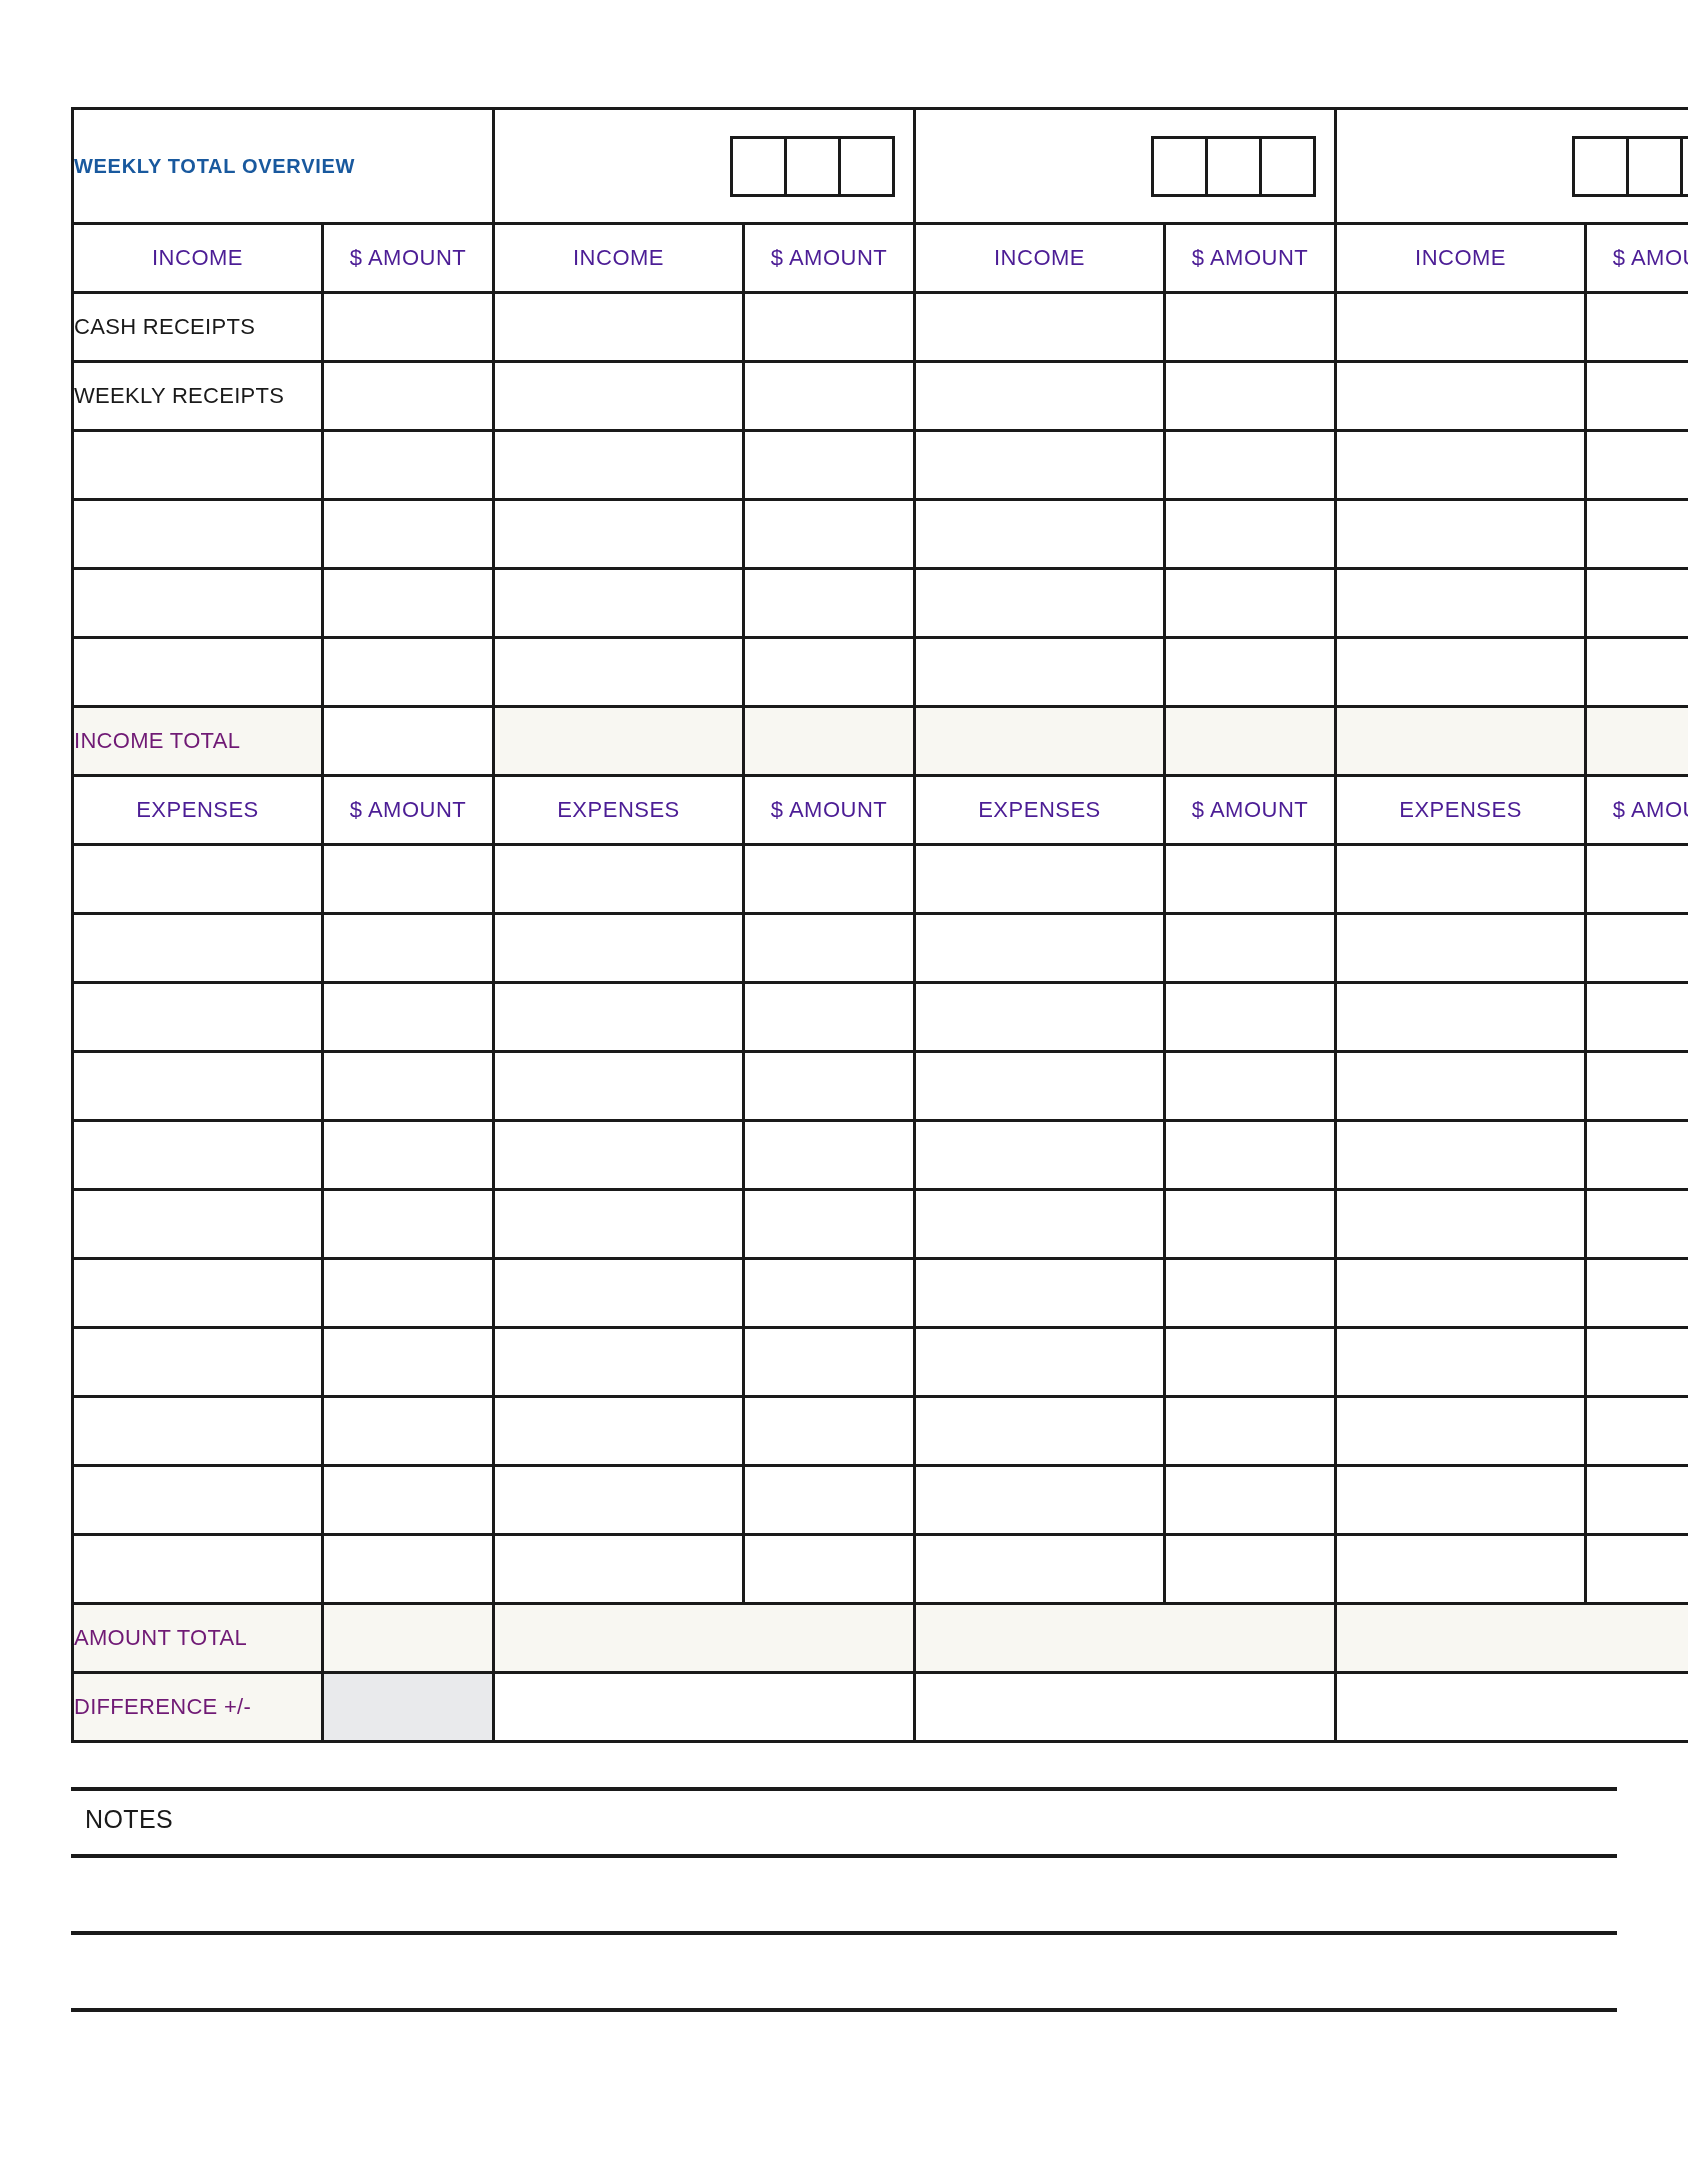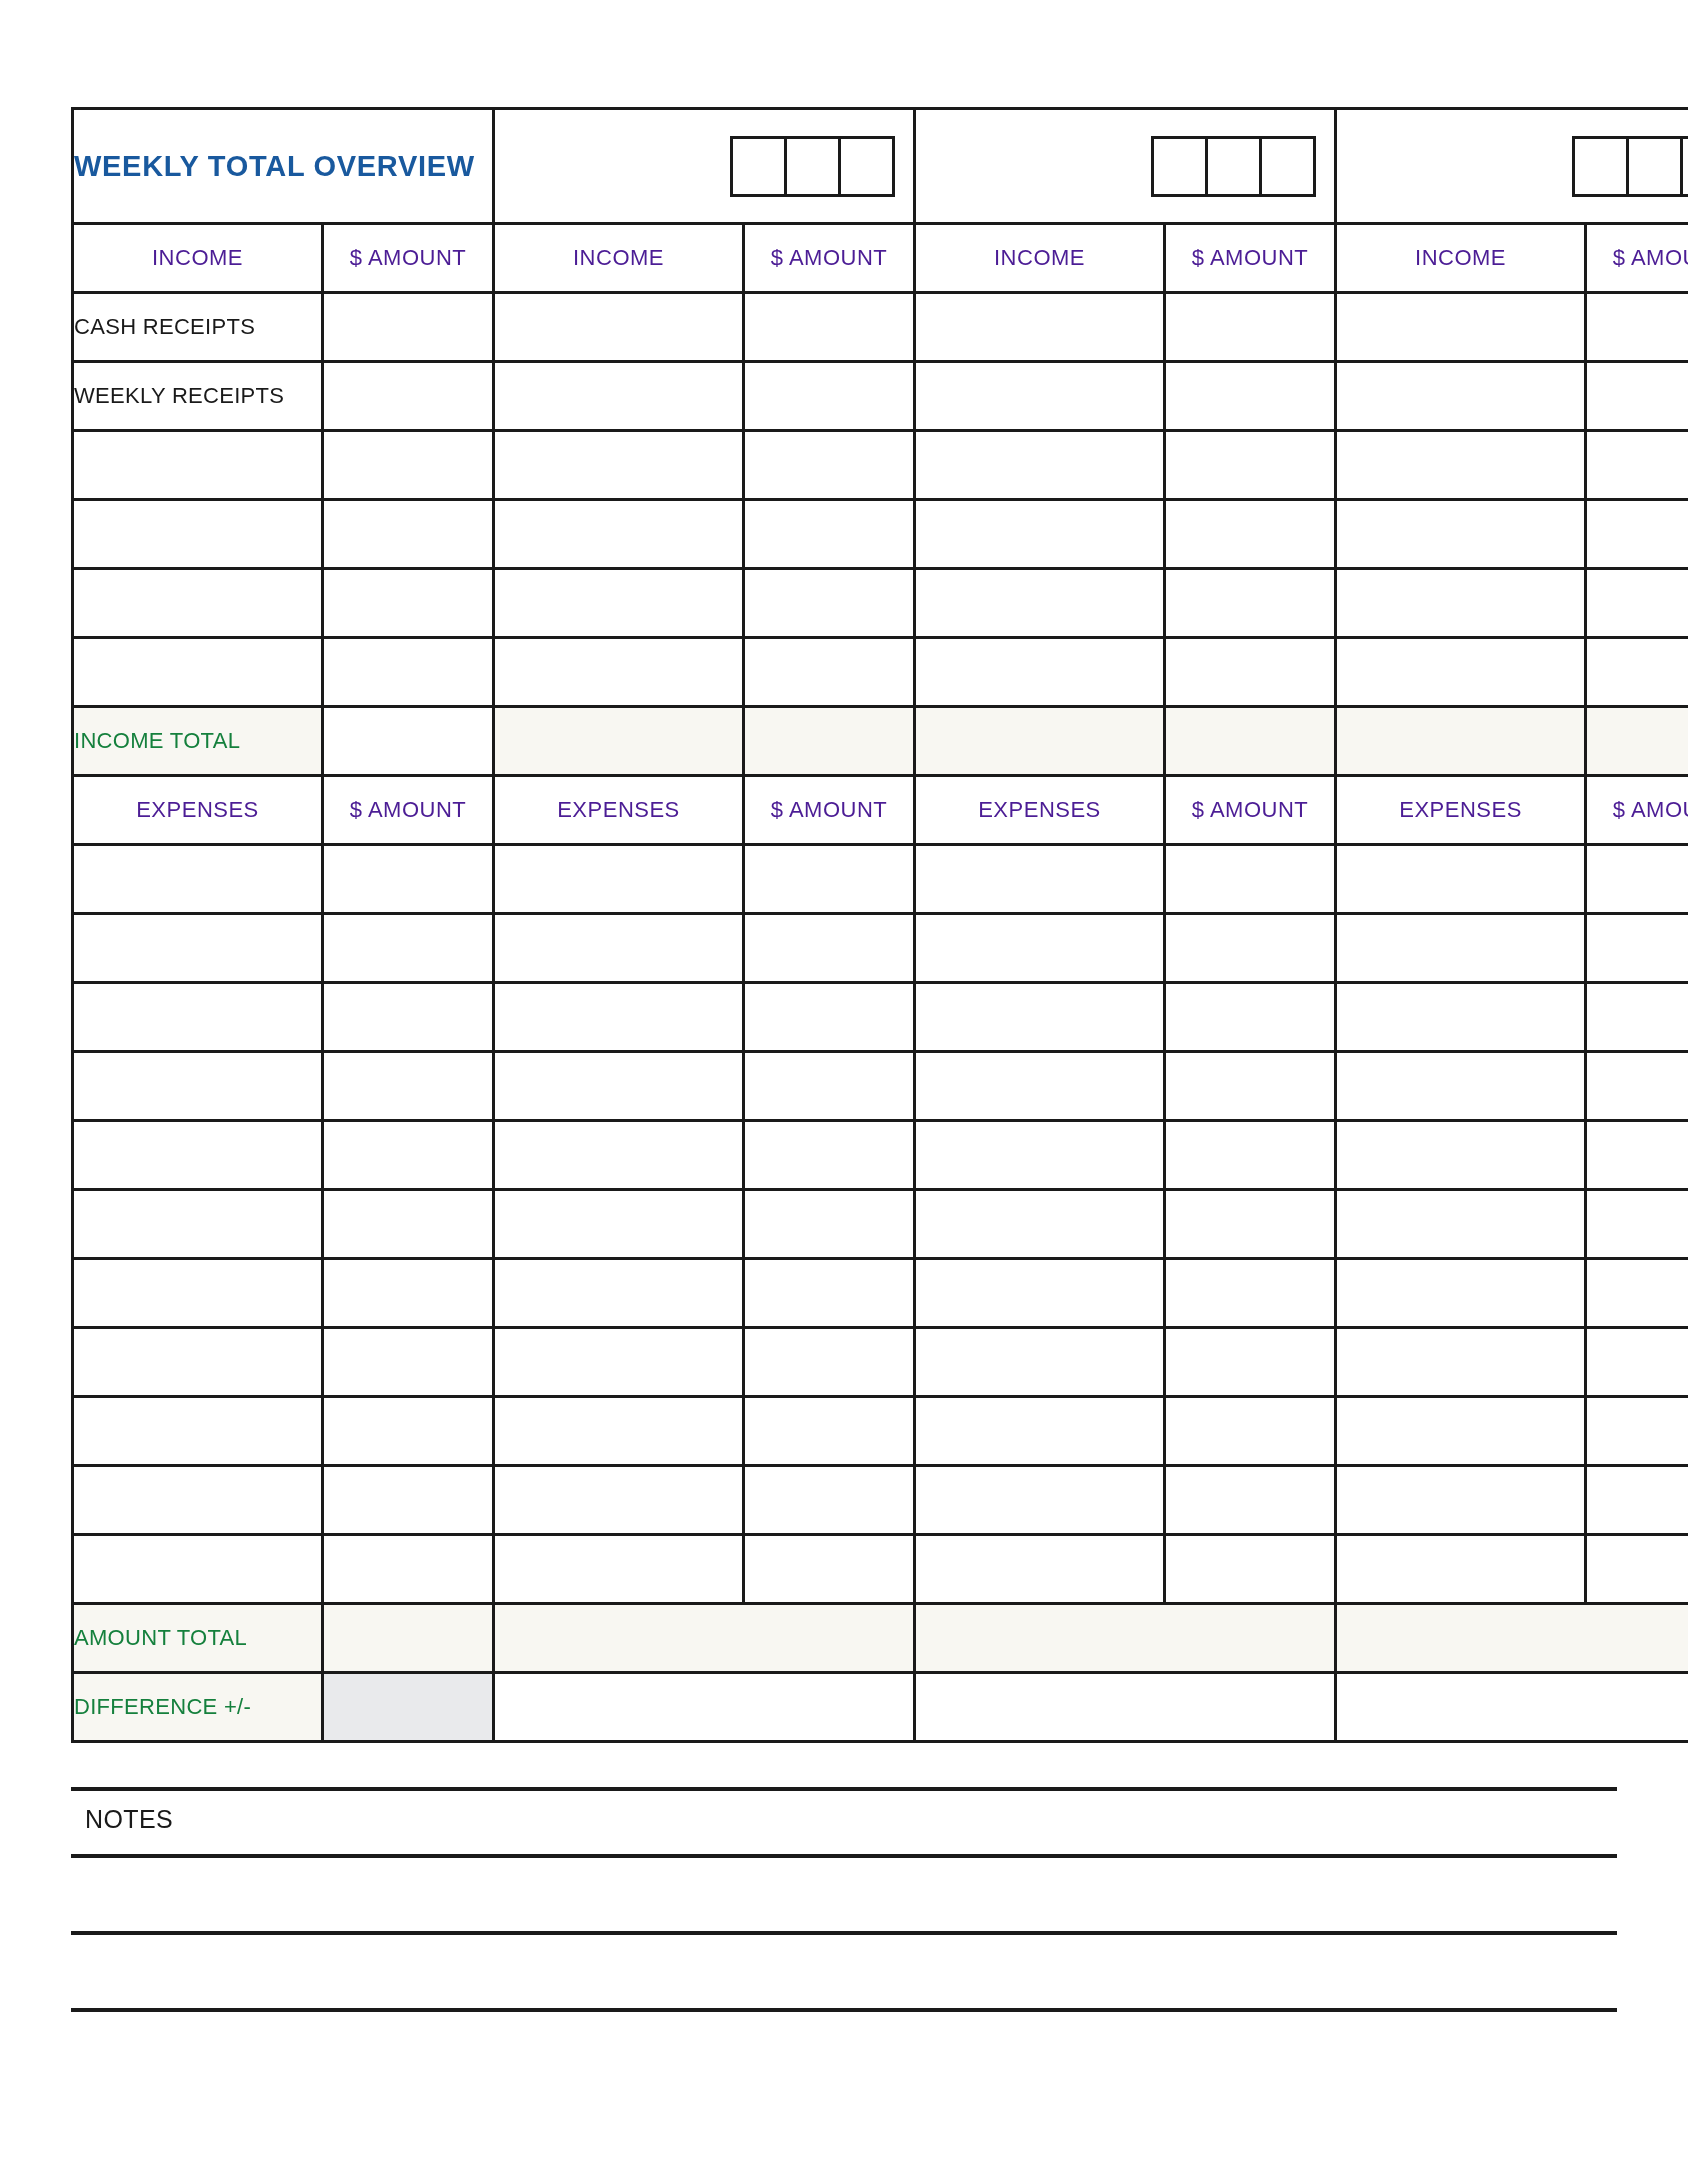--- a/index.html
+++ b/index.html
@@ -46,21 +46,21 @@
 
   
   .title-cell {
     background: #ffffff;
     height: 112px;
     padding-left: 28px;
   }
   .title-text {
     color: #19599e;
     font-weight: bold;
-    font-size: 29px;
+    font-size: 20px;
     letter-spacing: 0.7px;
   }
   .day-cell {
     background: #1e5b9c;
     height: 112px;
     position: relative;
     padding: 0 14px 0 0;
   }
   .day-inner {
     display: flex;
@@ -115,21 +115,21 @@
     height: 69px;
     margin-top: 24px;
   }
   .amt-cell { background: #f8f7f2; }
   .blank-cell { background: #ffffff; }
 
   
   .total-row td { background: #f8f7f2; }
   .total-label {
     font-size: 22px;
-    color: #15803d;
+    color: #701a75;
     padding-left: 16px;
     letter-spacing: 0.3px;
     vertical-align: middle;
   }
   .white-cell { background: #ffffff !important; }
   .grey-cell  { background: #e9eaec !important; }
 
   
   .notes {
     width: 1546px;

